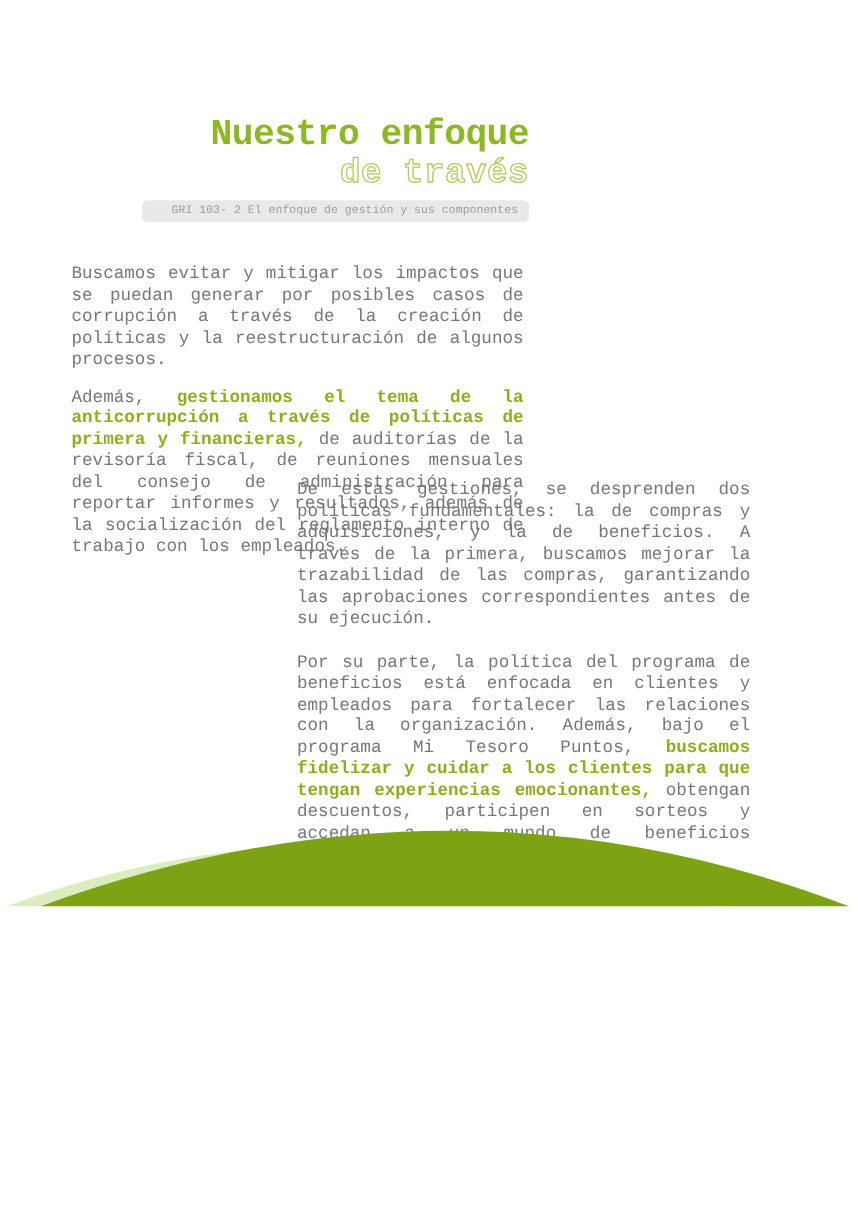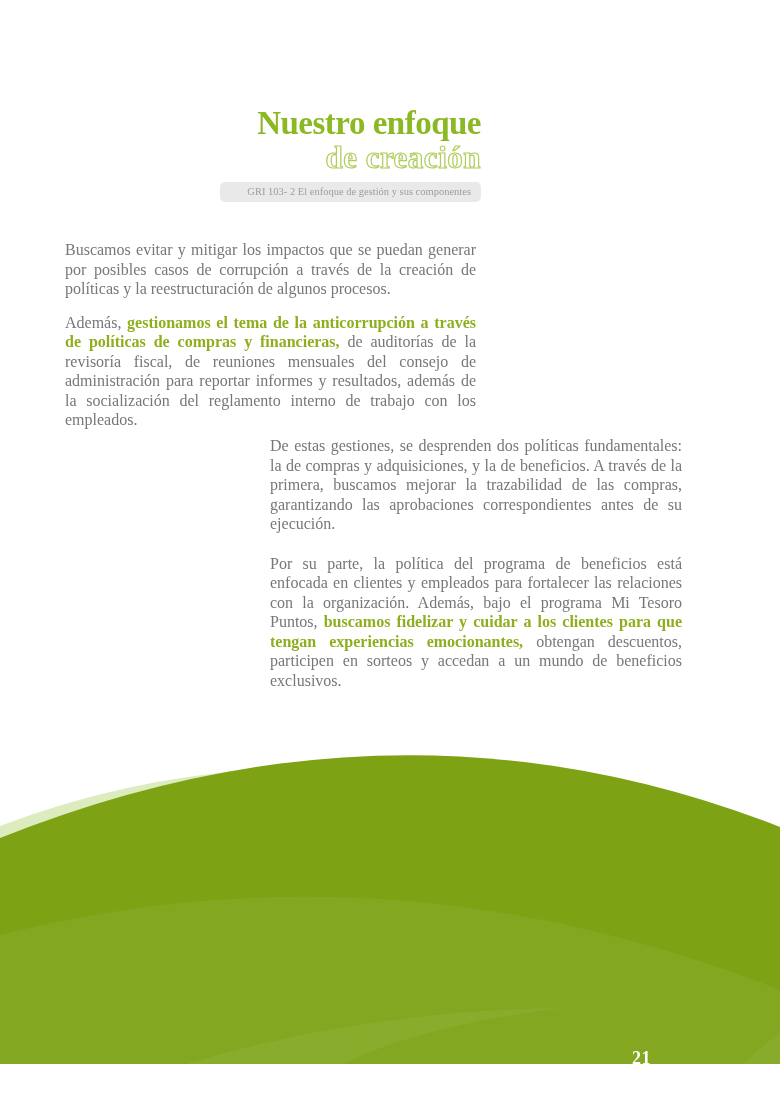--- a/index.html
+++ b/index.html
@@ -1,22 +1,22 @@
 <!DOCTYPE html>
 <html style="--accent-green: #8bb823; --outline-green: #b2cc5d; --highlight-green: #8fae1e; --body-text: #76777a; --badge-bg: #e9e9e9; --badge-text: #9b9da0; --dome-green: #7da315; --pale-green: #dcecbe; --page-number: #ffffff;"><head>
 <meta charset="utf-8">
 <style>
   html, body { margin: 0; padding: 0; background: #ffffff; }
   .page {
     position: relative;
     width: 780px;
-    height: 1064px;
+    height: 824px;
     background: #ffffff;
     overflow: hidden;
-    font-family: Liberation Serif, serif;
+    font-family: Liberation Mono, monospace;
   }
 
   
   .title-block {
     position: absolute;
     top: 103px;
     right: 299px;
     width: 430px;
     text-align: right;
   }
@@ -88,32 +88,32 @@
     color: var(--page-number, #ffffff);
   }
 </style>
 </head>
 <body>
 
 <div class="page">
 
   <header class="title-block">
     <h1 class="title-line1">Nuestro enfoque</h1>
-    <div class="title-line2">de creación</div>
+    <div class="title-line2">de través</div>
     <div>
       <span class="gri-badge">GRI 103- 2 El enfoque de gestión y sus componentes</span>
     </div>
   </header>
 
   <section class="col col-left">
     <p>
       <span>Buscamos evitar y mitigar los impactos que se puedan generar por posibles casos de corrupción a través de la creación de políticas y la reestructuración de algunos procesos.</span>
     </p>
     <p>
-      <span>Además, </span><span class="hl">gestionamos el tema de la anticorrupción a través de políticas de compras y financieras,</span><span> de auditorías de la revisoría fiscal, de reuniones mensuales del consejo de administración para reportar informes y resultados, además de la socialización del reglamento interno de trabajo con los empleados.</span>
+      <span>Además, </span><span class="hl">gestionamos el tema de la anticorrupción a través de políticas de primera y financieras,</span><span> de auditorías de la revisoría fiscal, de reuniones mensuales del consejo de administración para reportar informes y resultados, además de la socialización del reglamento interno de trabajo con los empleados.</span>
     </p>
   </section>
 
   <section class="col col-right">
     <p>
       <span>De estas gestiones, se desprenden dos políticas fundamentales: la de compras y adquisiciones, y la de beneficios. A través de la primera, buscamos mejorar la trazabilidad de las compras, garantizando las aprobaciones correspondientes antes de su ejecución.</span>
     </p>
     <p>
       <span>Por su parte, la política del programa de beneficios está enfocada en clientes y empleados para fortalecer las relaciones con la organización. Además, bajo el programa Mi Tesoro Puntos, </span><span class="hl">buscamos fidelizar y cuidar a los clientes para que tengan experiencias emocionantes,</span><span> obtengan descuentos, participen en sorteos y accedan a un mundo de beneficios exclusivos.</span>
     </p>

